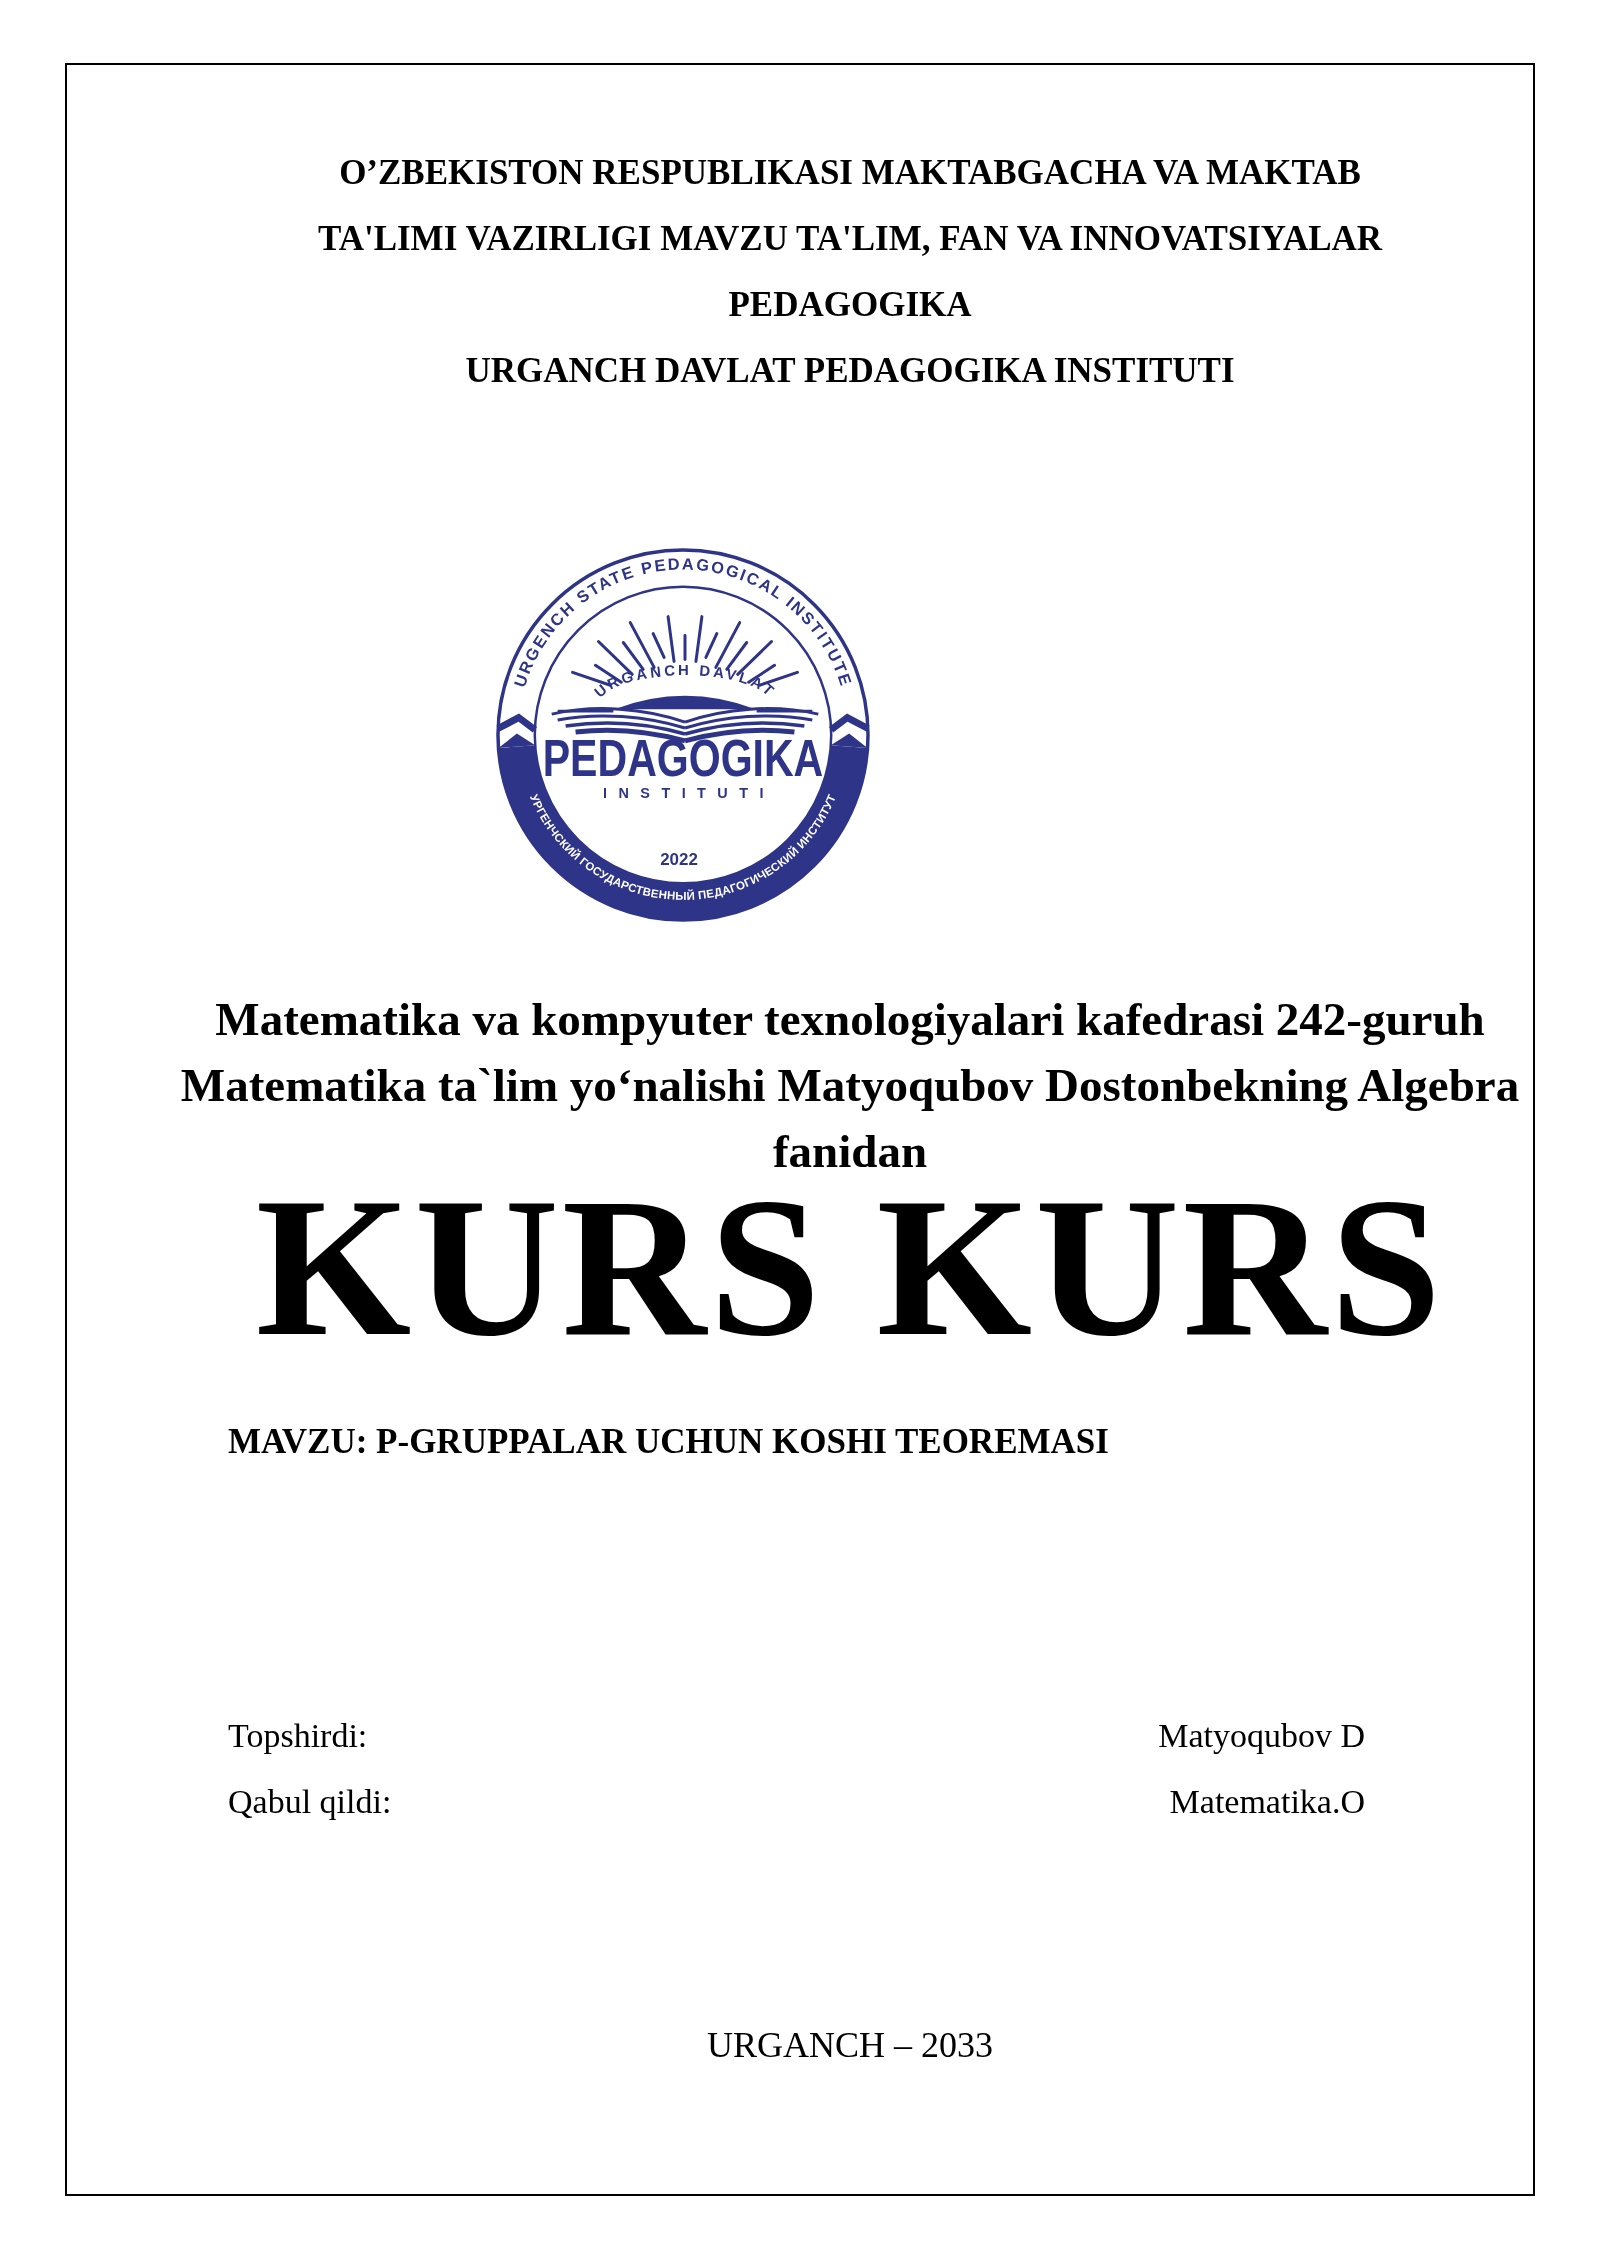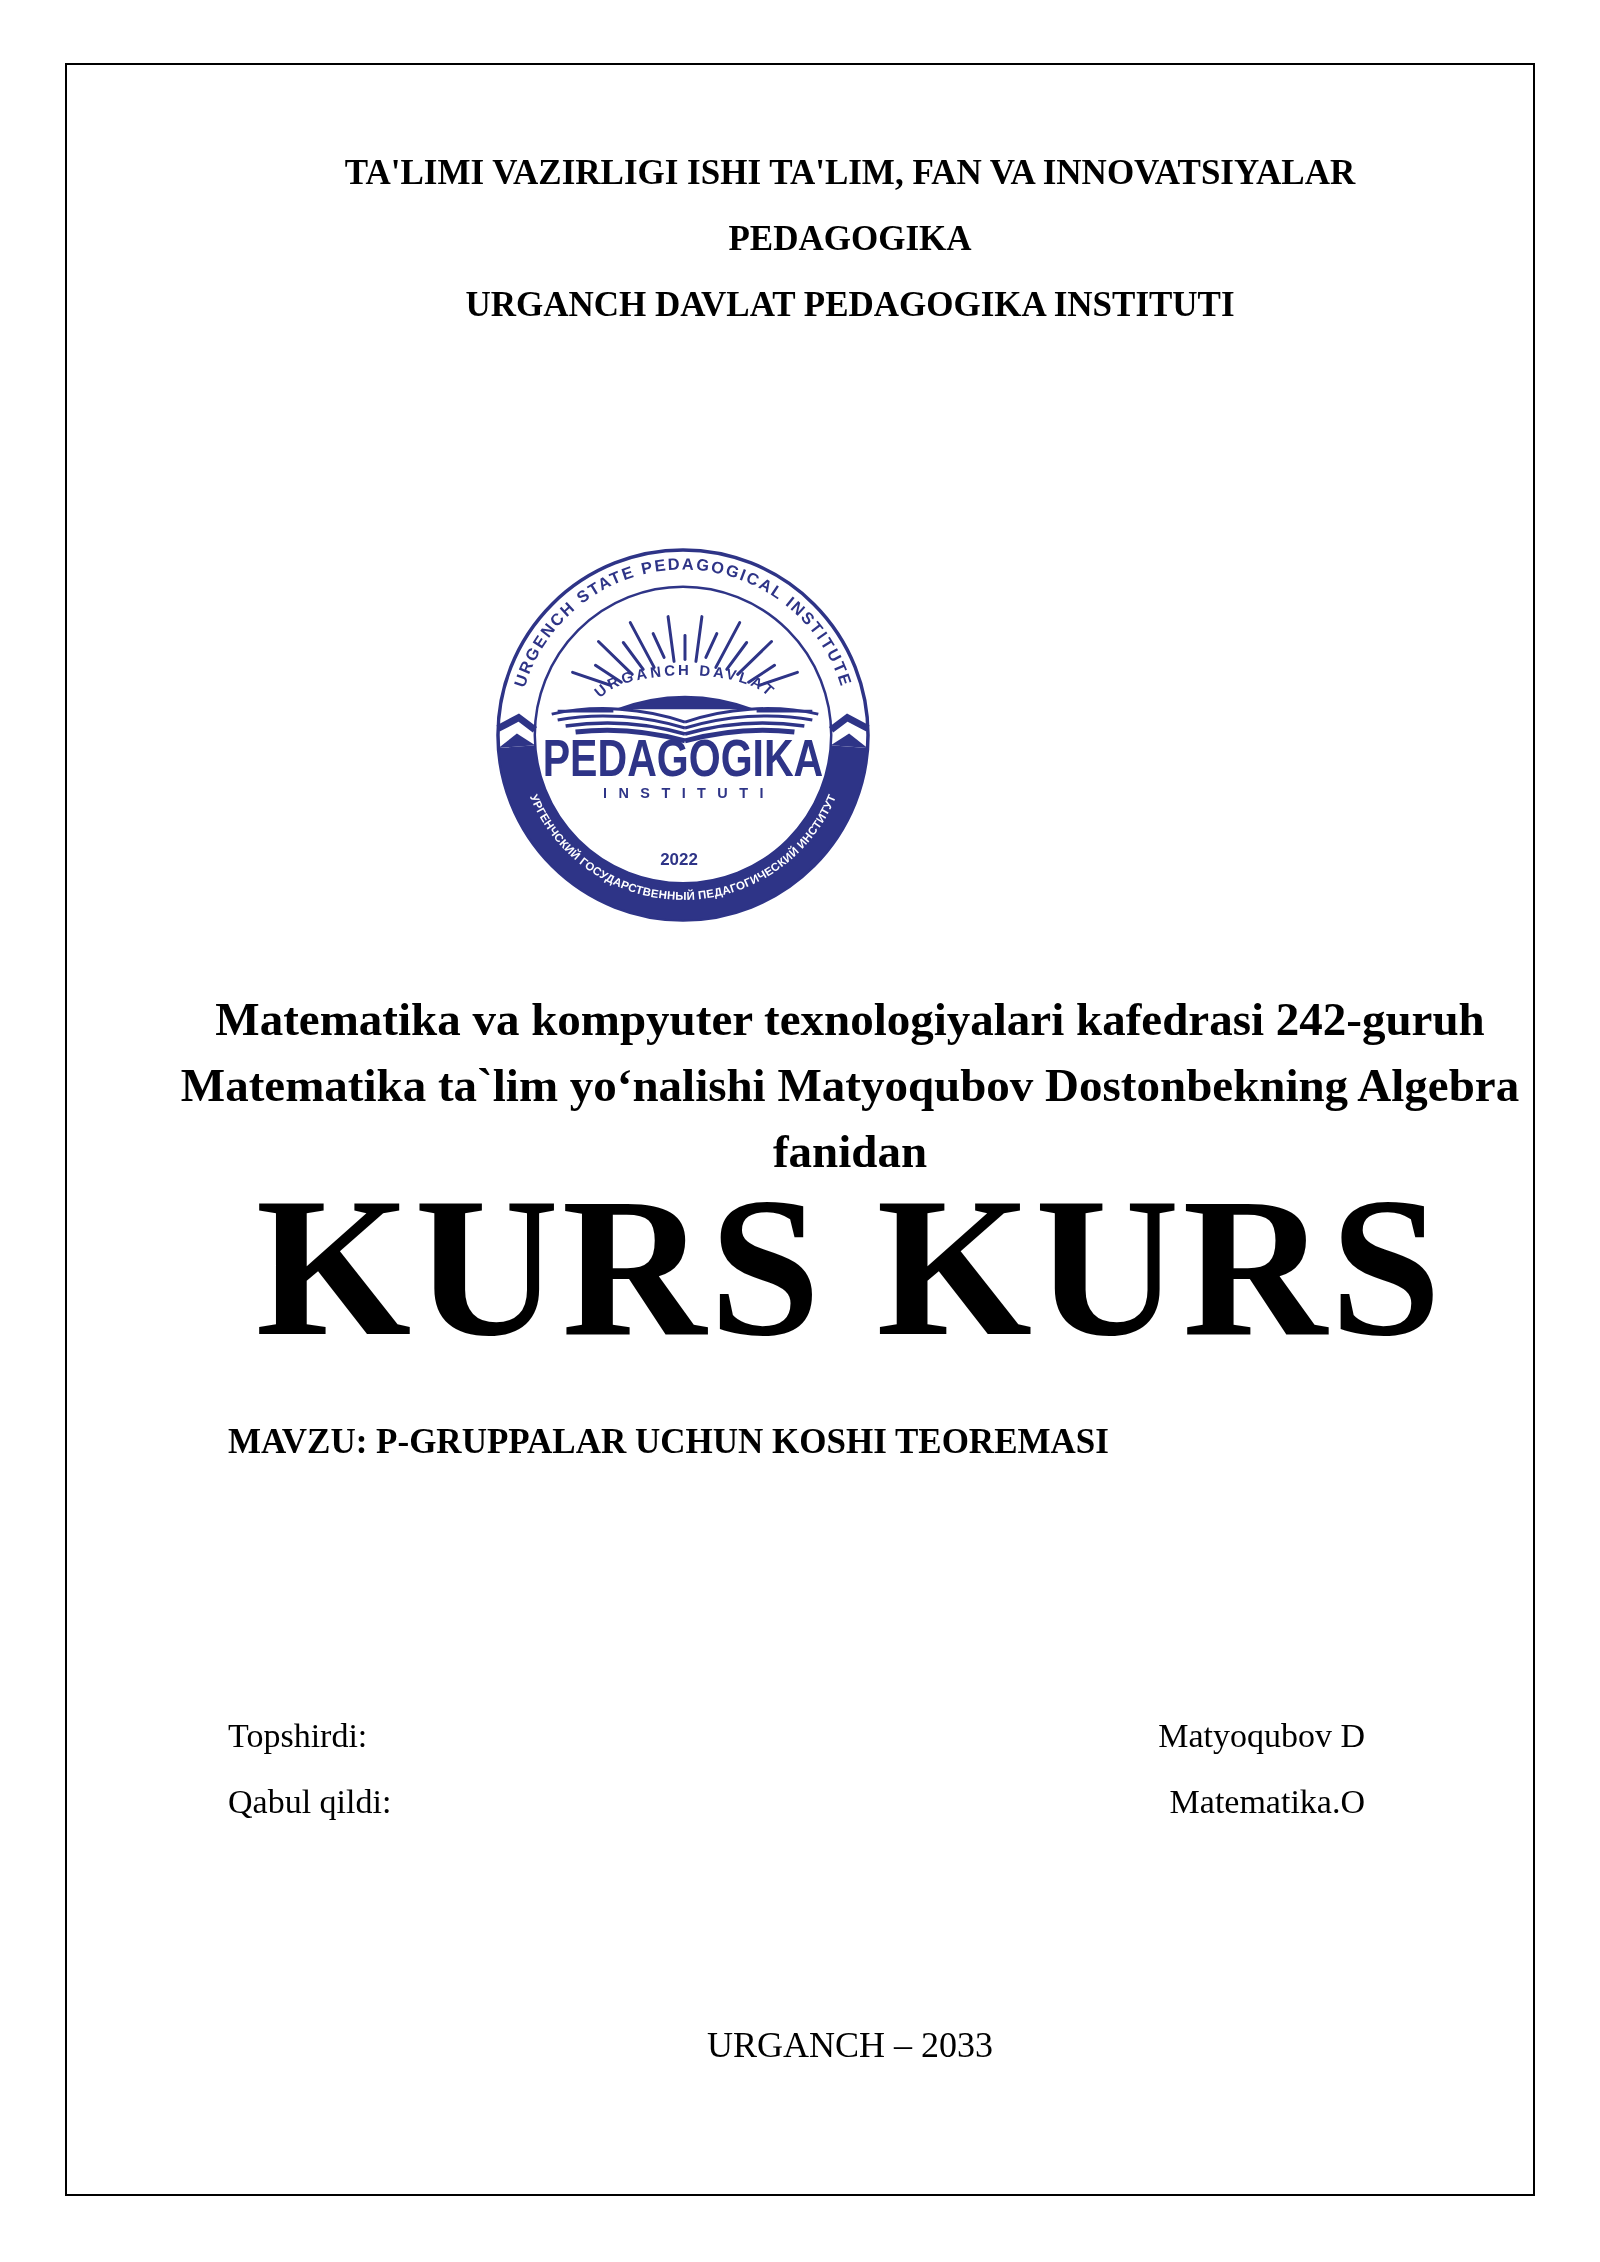--- a/index.html
+++ b/index.html
@@ -75,21 +75,22 @@
     font-family: "Liberation Sans", sans-serif;
     font-weight: bold;
   }
 </style>
 </head>
 <body>
 
 <div class="frame"></div>
 
 <div class="center-col header-block">
-  <div>TA'LIMI VAZIRLIGI ISHI TA'LIM, FAN VA INNOVATSIYALAR</div>
+  <div>O’ZBEKISTON RESPUBLIKASI MAKTABGACHA VA MAKTAB</div>
+  <div>TA'LIMI VAZIRLIGI MAVZU TA'LIM, FAN VA INNOVATSIYALAR</div>
   <div>PEDAGOGIKA</div>
   <div>URGANCH DAVLAT PEDAGOGIKA INSTITUTI</div>
 </div>
 
 <div class="logo-wrap">
   <svg viewBox="0 0 380 380" width="378" height="378">
 
     <circle cx="190" cy="190" r="186" fill="#ffffff" stroke="#2e3487" stroke-width="3.5"></circle>
     <circle cx="190" cy="190" r="149" fill="#ffffff" stroke="#2e3487" stroke-width="2.5"></circle>
 

